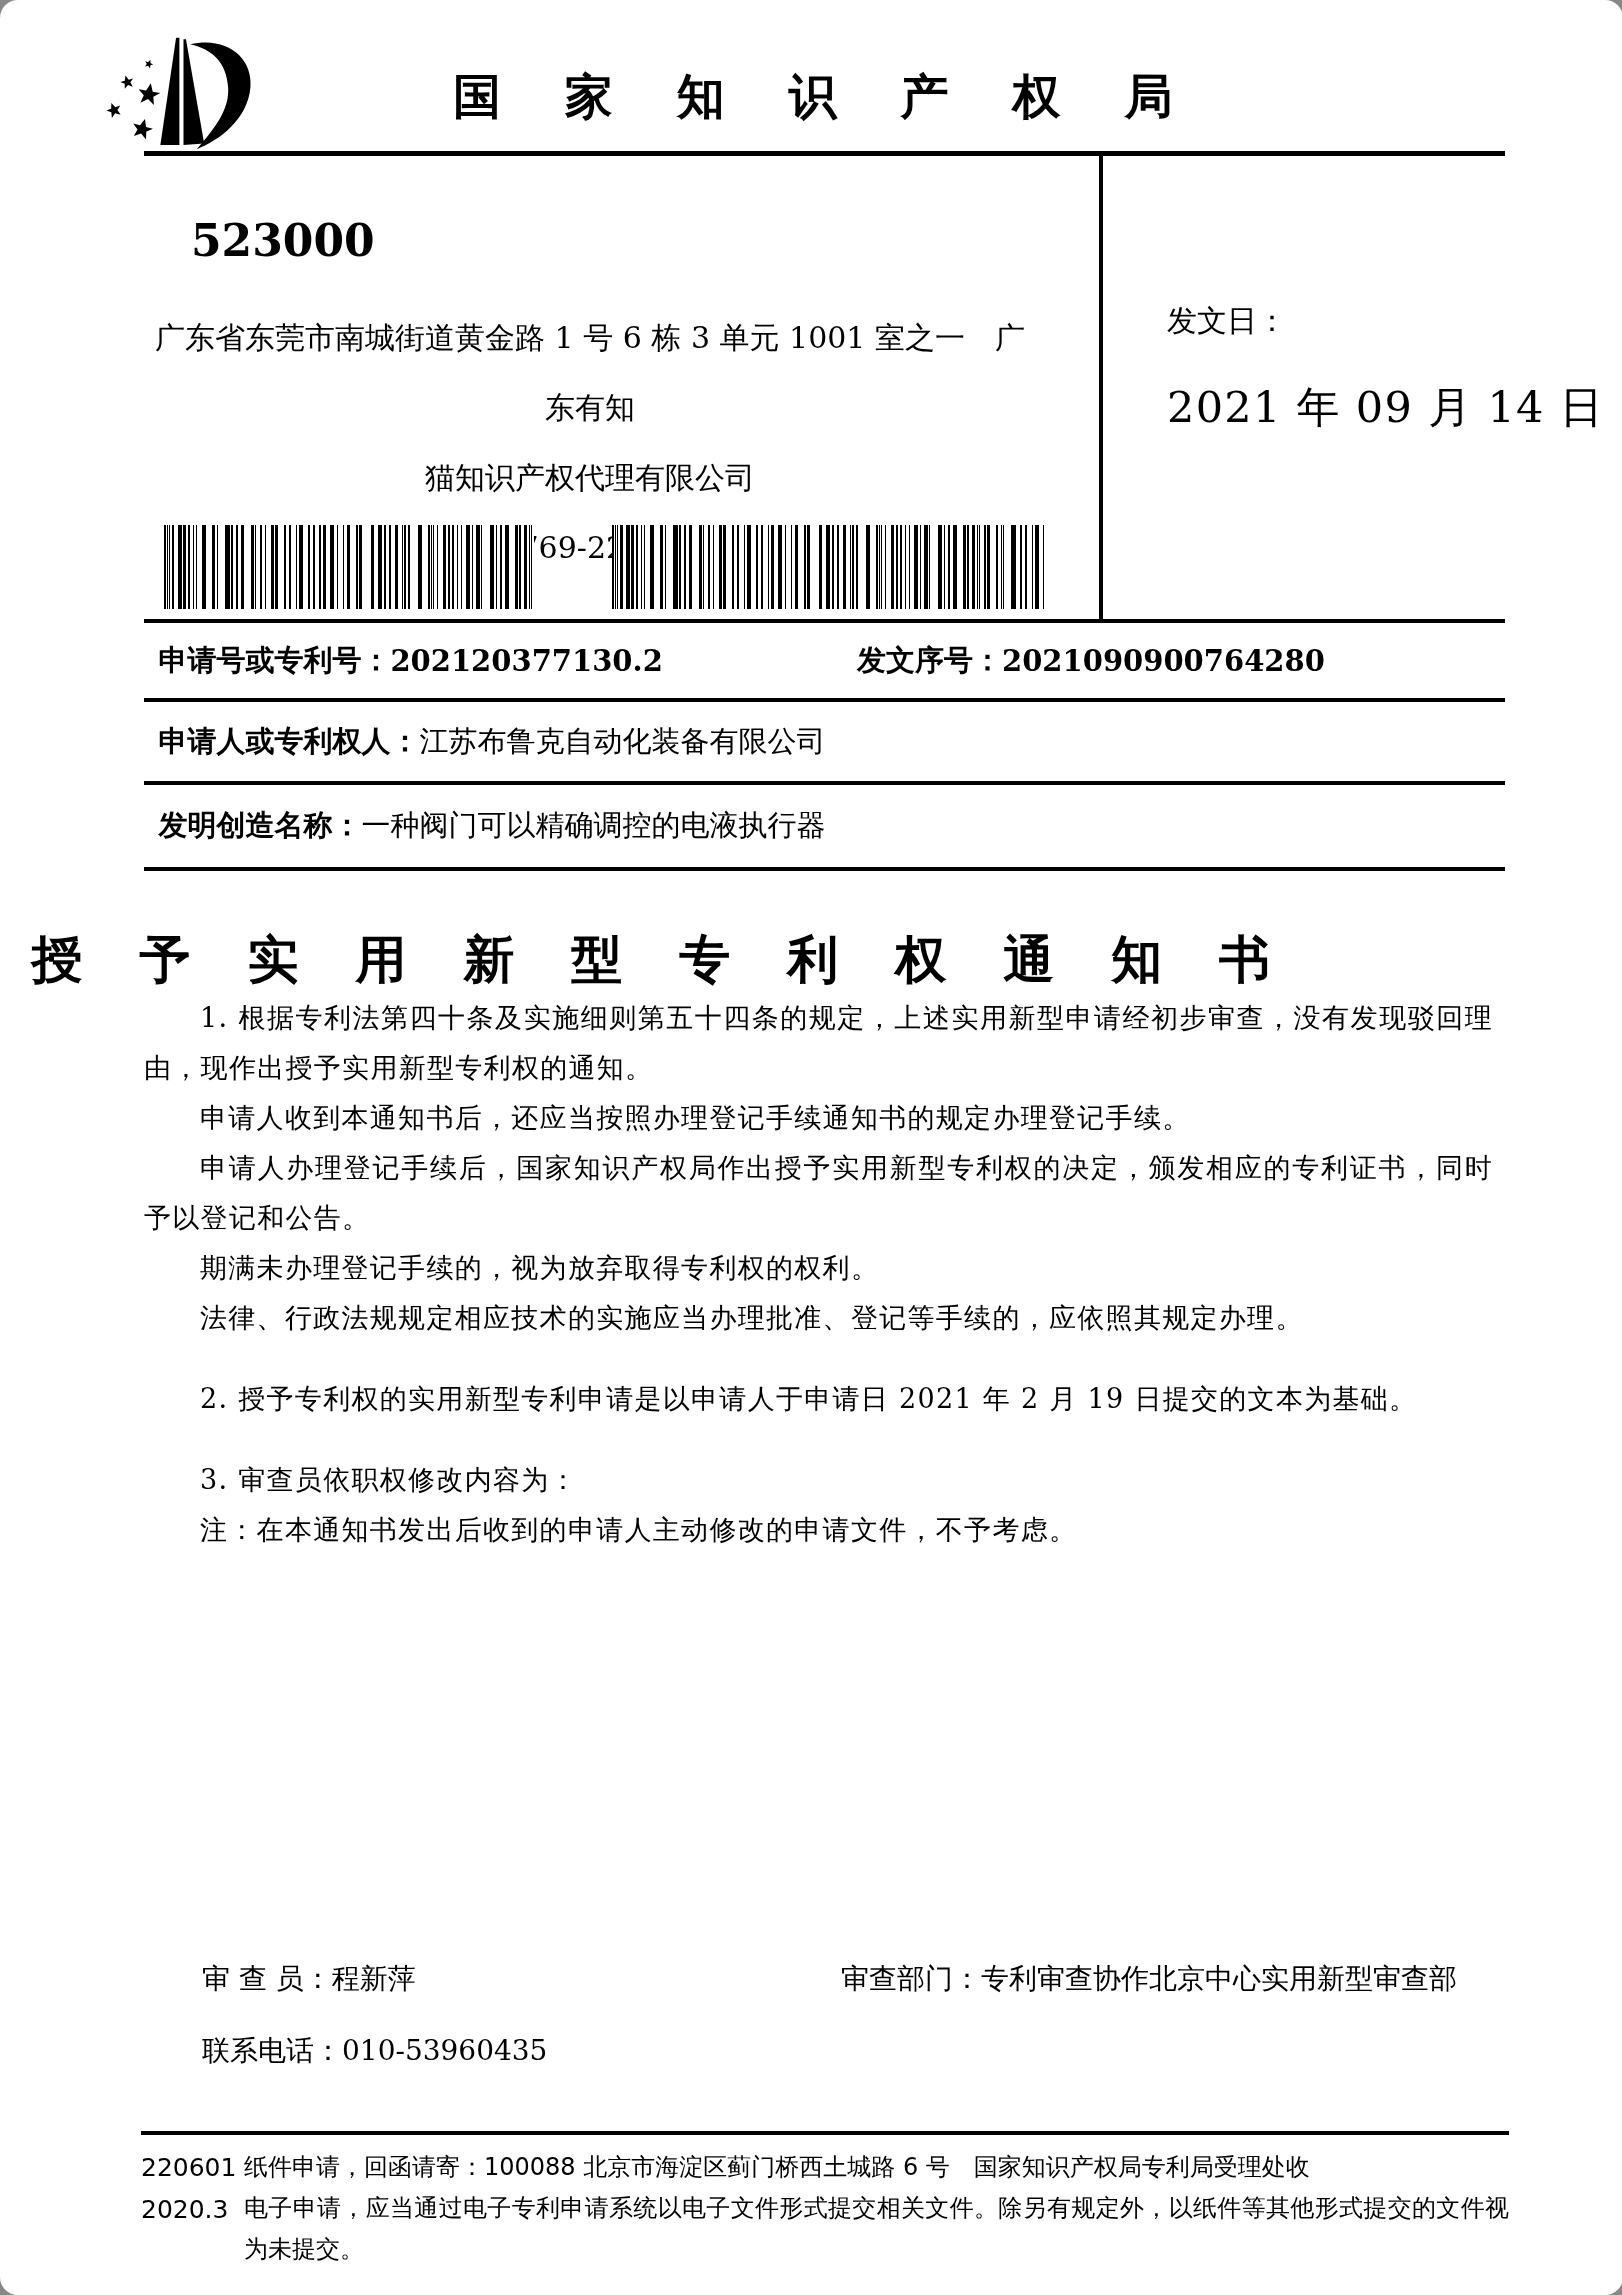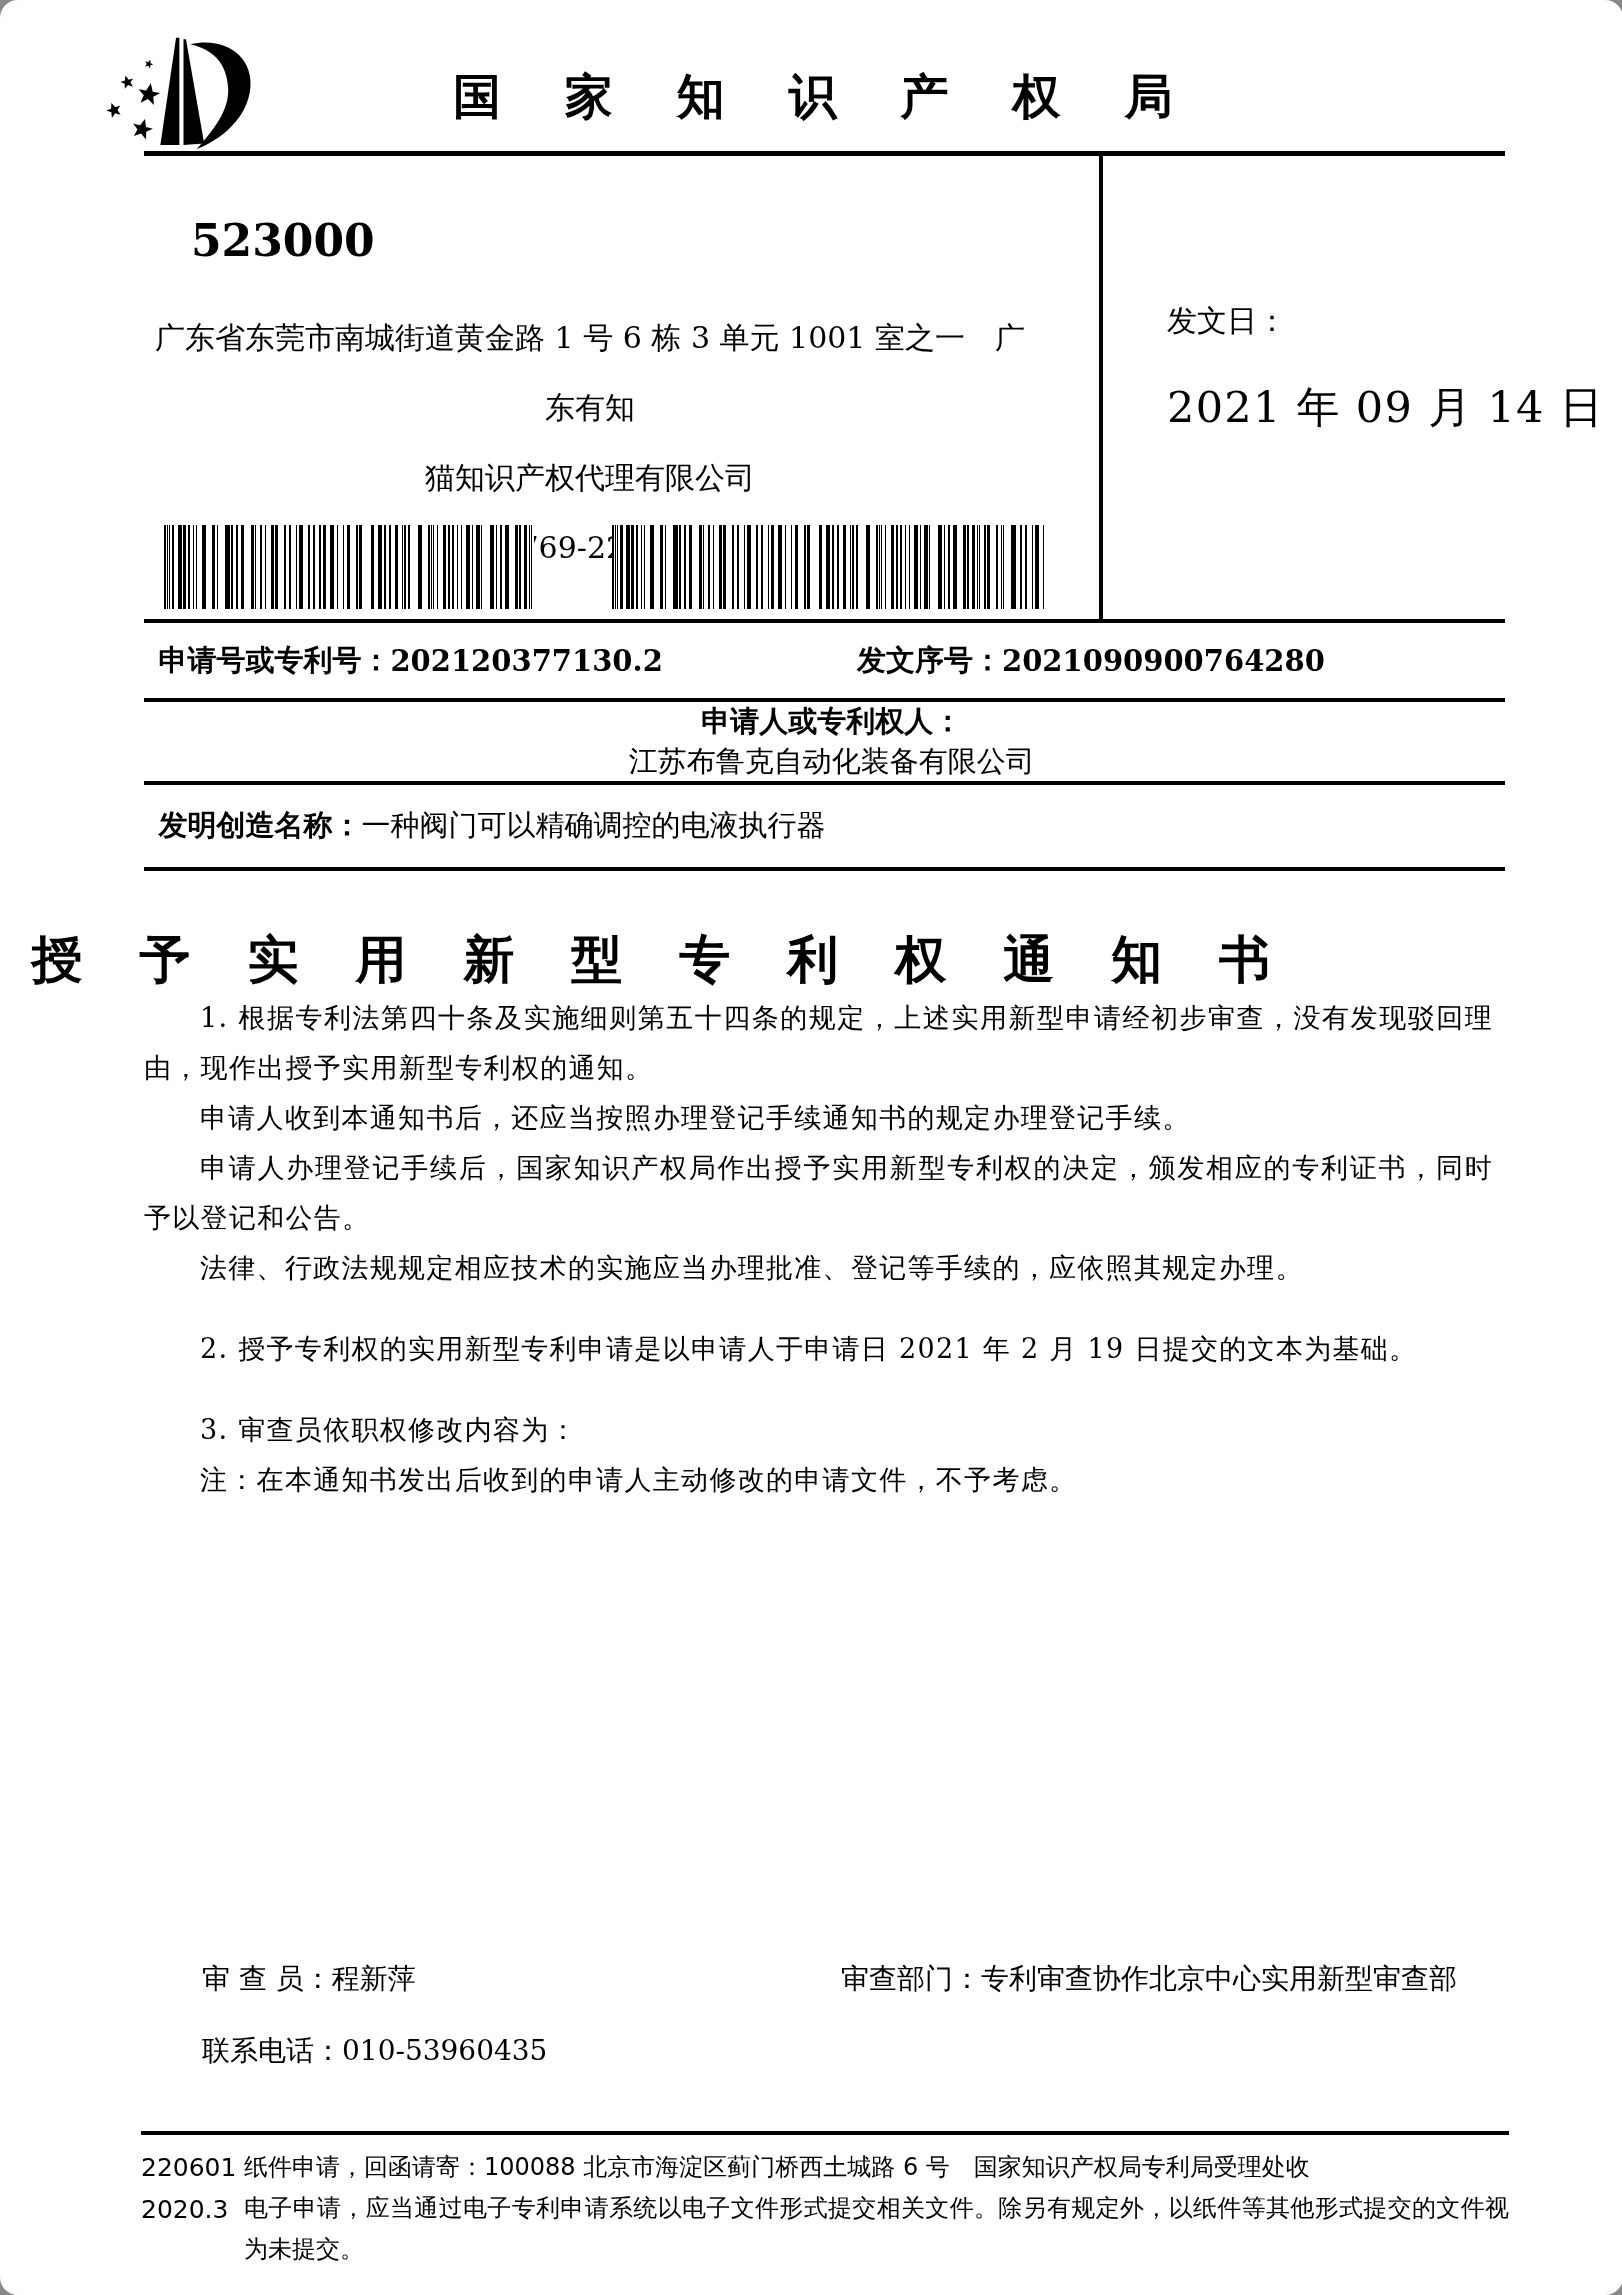--- a/index.html
+++ b/index.html
@@ -37,21 +37,21 @@
     background-image:
       repeating-linear-gradient(90deg,#000 0 2px,transparent 2px 4.6px,#000 4.6px 5.9px,transparent 5.9px 9.8px,#000 9.8px 10.5px,transparent 10.5px 15px,#000 15px 18.3px,transparent 18.3px 24px),
       repeating-linear-gradient(90deg,transparent 0 2.6px,#000 2.6px 3.9px,transparent 3.9px 8.5px,#000 8.5px 9.8px,transparent 9.8px 14.4px,#000 14.4px 15px,transparent 15px 19px,#000 19px 21.6px,transparent 21.6px 29.4px);
   }
   .barcode-1{left:164px;width:370px;}
   .barcode-2{left:612px;width:432px;}
   
   .info-table{position:absolute;left:144px;top:619px;width:1361px;border-top:4.6px solid #000;font-size:29px;}
   .info-row{position:relative;display:flex;align-items:center;border-bottom:4.6px solid #000;padding-left:14.4px;box-sizing:border-box;}
   .row-numbers{height:79px;}
-  .row-applicant{height:83px;flex-direction:column;}
+  .row-applicant{height:83px;}
   .row-invention{height:86px;text-align:center;}
   .lbl{font-weight:bold;white-space:nowrap;}
   .val{white-space:nowrap;}
   .val-bold{font-weight:bold;white-space:nowrap;}
   .serial-group{position:absolute;left:713px;display:flex;align-items:center;}
   
   .notice-title{
     position:absolute;top:926px;left:12px;width:100%;
     text-align:left;font-size:51px;font-weight:bold;
     letter-spacing:19.6px;text-indent:19.6px;white-space:nowrap;
@@ -138,20 +138,21 @@
       <span class="val">一种阀门可以精确调控的电液执行器</span>
     </div>
   </div>
 
   <div class="notice-title">授 予 实 用 新 型 专 利 权 通 知 书</div>
 
   <div class="body-text">
     <p>1. 根据专利法第四十条及实施细则第五十四条的规定，上述实用新型申请经初步审查，没有发现驳回理由，现作出授予实用新型专利权的通知。</p>
     <p>申请人收到本通知书后，还应当按照办理登记手续通知书的规定办理登记手续。</p>
     <p>申请人办理登记手续后，国家知识产权局作出授予实用新型专利权的决定，颁发相应的专利证书，同时予以登记和公告。</p>
+    <p>期满未办理登记手续的，视为放弃取得专利权的权利。</p>
     <p>法律、行政法规规定相应技术的实施应当办理批准、登记等手续的，应依照其规定办理。</p>
     <p class="gap">2. 授予专利权的实用新型专利申请是以申请人于申请日 2021 年 2 月 19 日提交的文本为基础。</p>
     <p class="gap">3. 审查员依职权修改内容为：</p>
     <p>注：在本通知书发出后收到的申请人主动修改的申请文件，不予考虑。</p>
   </div>
 
   <div class="signoff">
     <div class="signoff-row">
       <span class="examiner">
         <span>审 查 员：</span><span>程新萍</span>

